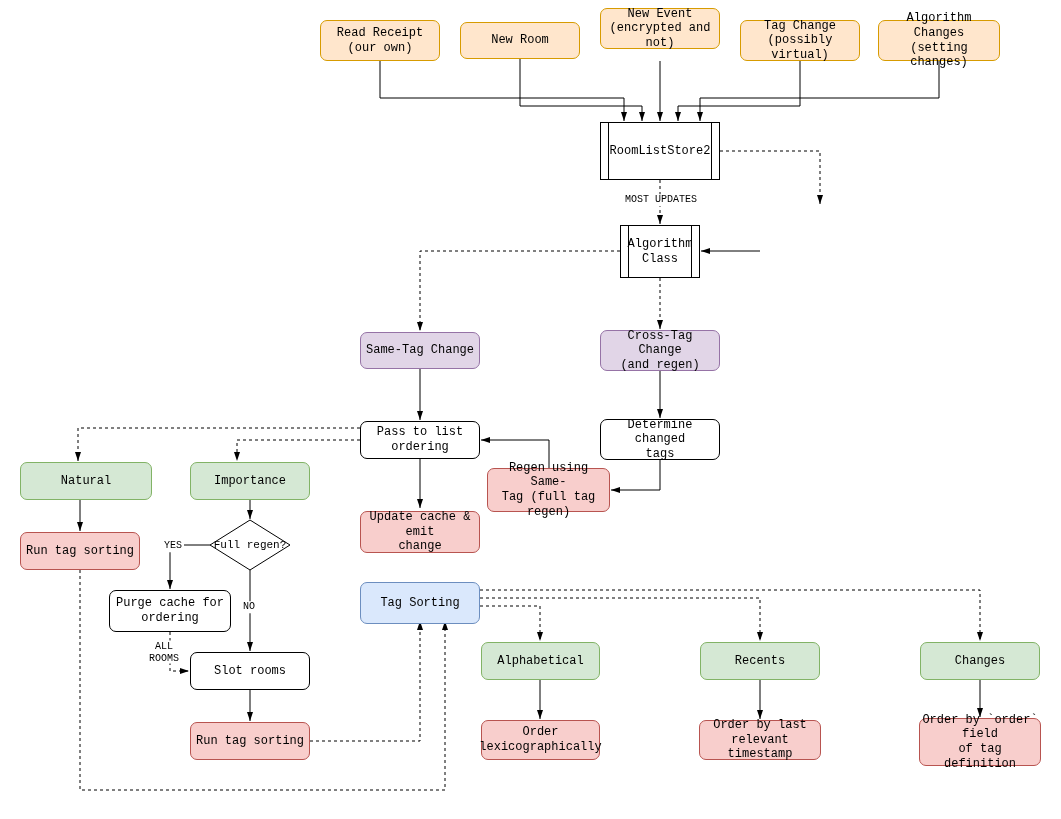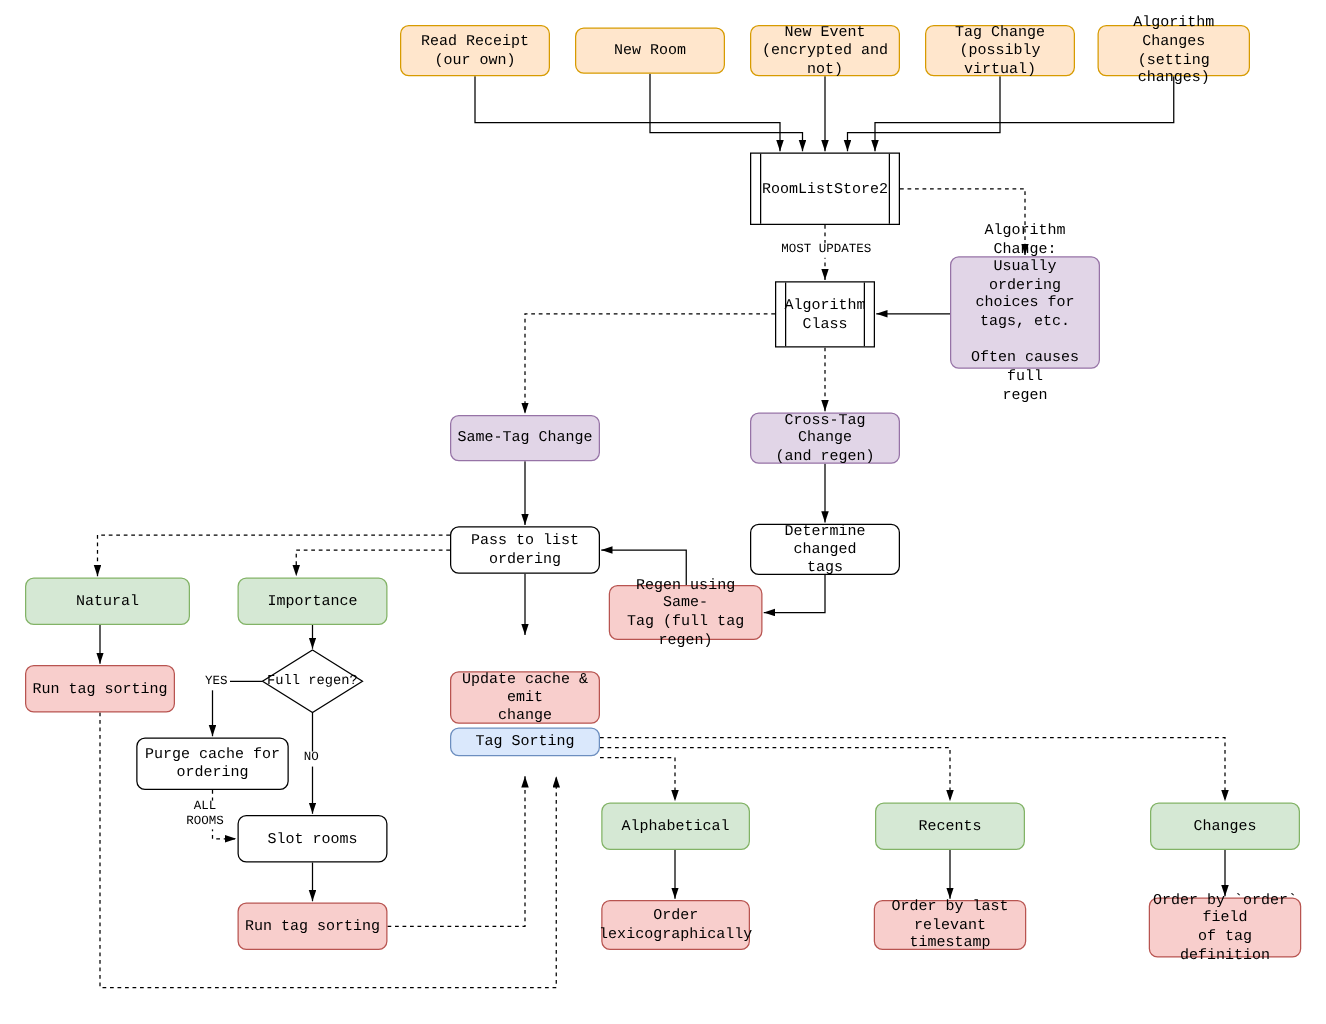--- a/index.html
+++ b/index.html
@@ -82,59 +82,53 @@
     <polyline class="e d" points="480,590 980,590 980,641"></polyline>
     <polyline class="e d" points="480,598 760,598 760,641"></polyline>
     <polyline class="e d" points="480,606 540,606 540,641"></polyline>
 
     <polygon points="250,520 290,545 250,570 210,545" fill="#ffffff" stroke="#000" stroke-width="1"></polygon>
   </svg>
 
   <div class="node orange" style="left:320px;top:20px;width:120px;height:41px">Read Receipt
 (our own)</div>
   <div class="node orange" style="left:460px;top:22px;width:120px;height:37px">New Room</div>
-  <div class="node orange" style="left:600px;top:20px;width:120px;height:41px">New Event
+  <div class="node orange" style="left:600px;top:8px;width:120px;height:41px">New Event
 (encrypted and not)</div>
   <div class="node orange" style="left:740px;top:20px;width:120px;height:41px">Tag Change
 (possibly virtual)</div>
   <div class="node orange" style="left:878px;top:20px;width:122px;height:41px">Algorithm Changes
 (setting changes)</div>
 
   <div class="node subroutine" style="left:600px;top:122px;width:120px;height:58px">RoomListStore2</div>
   <div class="node subroutine" style="left:620px;top:225px;width:80px;height:53px">Algorithm
 Class</div>
-  <div class="node purple" style="left:760px;top:205px;width:120px;height:90px">Algorithm Change:
-Usually ordering
-choices for tags, etc.
-
-Often causes full
-regen</div>
 
   <div class="node purple" style="left:360px;top:332px;width:120px;height:37px">Same-Tag Change</div>
   <div class="node purple" style="left:600px;top:330px;width:120px;height:41px">Cross-Tag Change
 (and regen)</div>
 
   <div class="node" style="left:360px;top:421px;width:120px;height:38px">Pass to list ordering</div>
   <div class="node" style="left:600px;top:419px;width:120px;height:41px">Determine changed
 tags</div>
   <div class="node red" style="left:487px;top:468px;width:123px;height:44px">Regen using Same-
 Tag (full tag regen)</div>
-  <div class="node red" style="left:360px;top:537px;width:120px;height:42px">Update cache &amp; emit
+  <div class="node red" style="left:360px;top:511px;width:120px;height:42px">Update cache &amp; emit
 change</div>
 
   <div class="node green" style="left:20px;top:462px;width:132px;height:38px">Natural</div>
   <div class="node green" style="left:190px;top:462px;width:120px;height:38px">Importance</div>
   <div class="node red" style="left:20px;top:532px;width:120px;height:38px">Run tag sorting</div>
   <div class="diamond-label" style="left:210px;top:520px;width:80px;height:50px">Full regen?</div>
   <div class="node" style="left:109px;top:590px;width:122px;height:42px">Purge cache for
 ordering</div>
   <div class="node" style="left:190px;top:652px;width:120px;height:38px">Slot rooms</div>
   <div class="node red" style="left:190px;top:722px;width:120px;height:38px">Run tag sorting</div>
 
-  <div class="node blue" style="left:360px;top:582px;width:120px;height:23px">Tag Sorting</div>
+  <div class="node blue" style="left:360px;top:582px;width:120px;height:42px">Tag Sorting</div>
   <div class="node green" style="left:481px;top:642px;width:119px;height:38px">Alphabetical</div>
   <div class="node green" style="left:700px;top:642px;width:120px;height:38px">Recents</div>
   <div class="node green" style="left:920px;top:642px;width:120px;height:38px">Changes</div>
   <div class="node red" style="left:481px;top:720px;width:119px;height:40px">Order
 lexicographically</div>
   <div class="node red" style="left:699px;top:720px;width:122px;height:40px">Order by last relevant
 timestamp</div>
   <div class="node red" style="left:919px;top:718px;width:122px;height:48px">Order by `order` field
 of tag definition</div>
 

